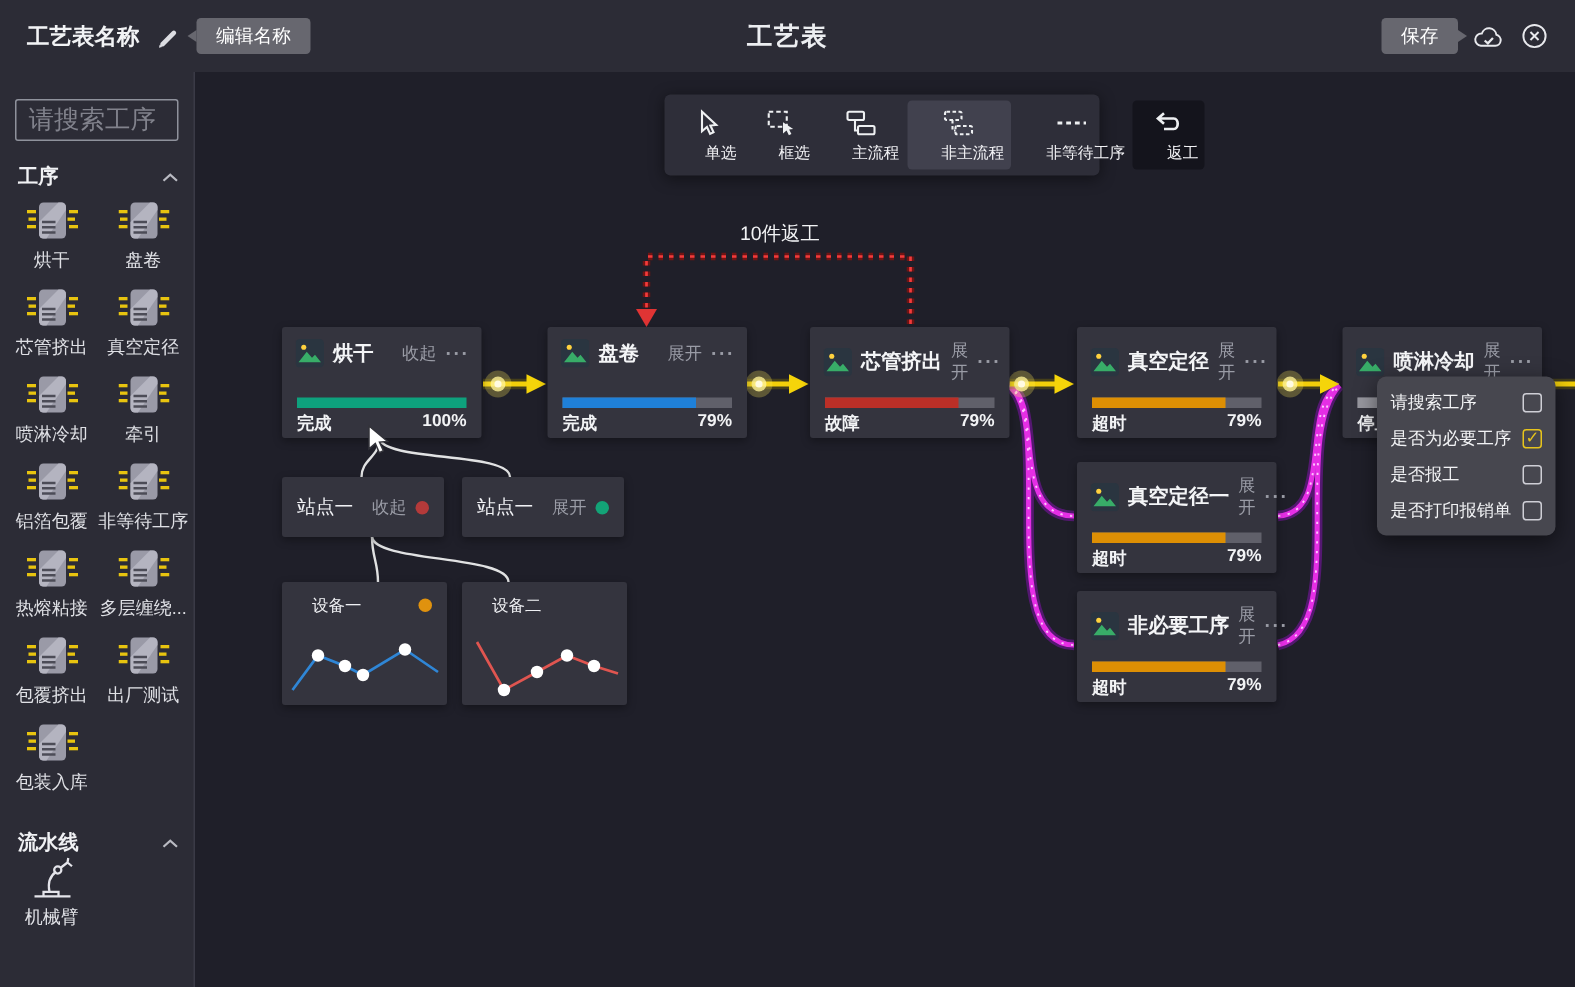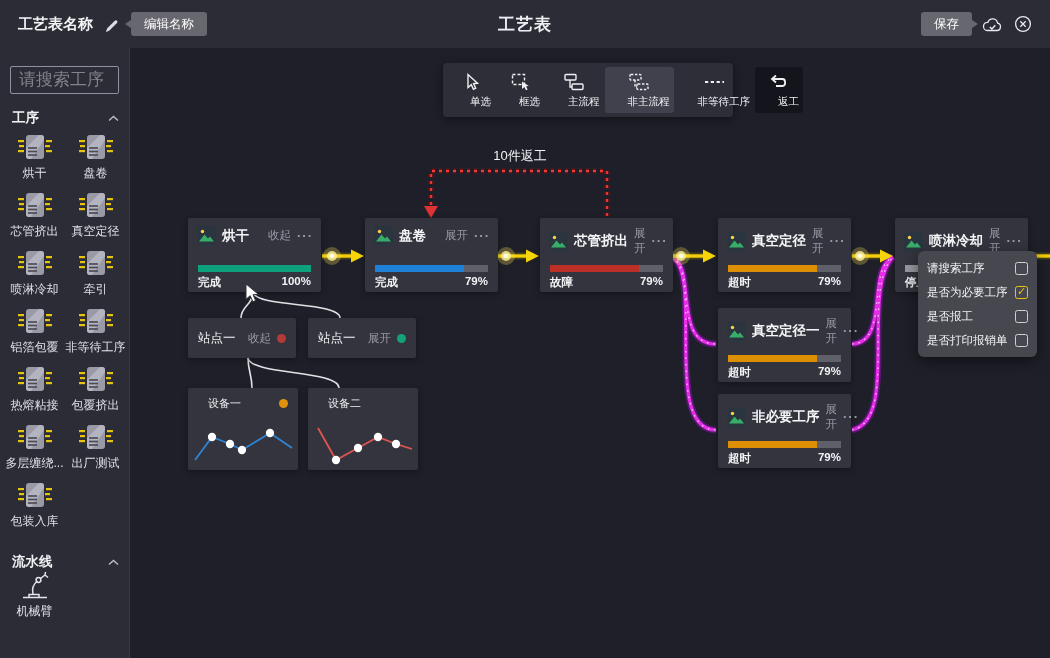--- a/index.html
+++ b/index.html
@@ -429,45 +429,45 @@
             <rect x="8" y="1" width="18" height="24" rx="3" fill="#9a9aa7"></rect>
             <path d="M11,25 h-  0 Z" fill="none"></path>
             <path d="M8,14 L21,1 h2 a3,3 0 0 1 3,3 v2 L13,25 h-2 a3,3 0 0 1 -3,-3 Z" fill="#b4b4c0"></path>
             <g stroke="#4c4c57" stroke-width="1.7">
               <line x1="10" y1="14" x2="19" y2="14"></line>
               <line x1="10" y1="17.5" x2="19" y2="17.5"></line>
               <line x1="10" y1="21" x2="19" y2="21"></line>
             </g>
           </svg>
         </span>
+        <span class="side-label">多层缠绕...</span>
+      </div>
+
+      <div class="side-item">
+        <span class="machine-icon">
+          <svg width="34" height="27" viewBox="0 0 34 27">
+            <g fill="#e8c40f">
+              <rect x="0" y="6" width="6" height="2.2"></rect>
+              <rect x="1" y="11" width="5" height="2.2"></rect>
+              <rect x="0" y="16" width="6" height="2.2"></rect>
+              <rect x="28" y="6" width="6" height="2.2"></rect>
+              <rect x="27" y="11" width="5" height="2.2"></rect>
+              <rect x="28" y="16" width="6" height="2.2"></rect>
+            </g>
+            <rect x="8" y="1" width="18" height="24" rx="3" fill="#9a9aa7"></rect>
+            <path d="M11,25 h-  0 Z" fill="none"></path>
+            <path d="M8,14 L21,1 h2 a3,3 0 0 1 3,3 v2 L13,25 h-2 a3,3 0 0 1 -3,-3 Z" fill="#b4b4c0"></path>
+            <g stroke="#4c4c57" stroke-width="1.7">
+              <line x1="10" y1="14" x2="19" y2="14"></line>
+              <line x1="10" y1="17.5" x2="19" y2="17.5"></line>
+              <line x1="10" y1="21" x2="19" y2="21"></line>
+            </g>
+          </svg>
+        </span>
         <span class="side-label">包覆挤出</span>
-      </div>
-
-      <div class="side-item">
-        <span class="machine-icon">
-          <svg width="34" height="27" viewBox="0 0 34 27">
-            <g fill="#e8c40f">
-              <rect x="0" y="6" width="6" height="2.2"></rect>
-              <rect x="1" y="11" width="5" height="2.2"></rect>
-              <rect x="0" y="16" width="6" height="2.2"></rect>
-              <rect x="28" y="6" width="6" height="2.2"></rect>
-              <rect x="27" y="11" width="5" height="2.2"></rect>
-              <rect x="28" y="16" width="6" height="2.2"></rect>
-            </g>
-            <rect x="8" y="1" width="18" height="24" rx="3" fill="#9a9aa7"></rect>
-            <path d="M11,25 h-  0 Z" fill="none"></path>
-            <path d="M8,14 L21,1 h2 a3,3 0 0 1 3,3 v2 L13,25 h-2 a3,3 0 0 1 -3,-3 Z" fill="#b4b4c0"></path>
-            <g stroke="#4c4c57" stroke-width="1.7">
-              <line x1="10" y1="14" x2="19" y2="14"></line>
-              <line x1="10" y1="17.5" x2="19" y2="17.5"></line>
-              <line x1="10" y1="21" x2="19" y2="21"></line>
-            </g>
-          </svg>
-        </span>
-        <span class="side-label">多层缠绕...</span>
       </div>
 
       <div class="side-item">
         <span class="machine-icon">
           <svg width="34" height="27" viewBox="0 0 34 27">
             <g fill="#e8c40f">
               <rect x="0" y="6" width="6" height="2.2"></rect>
               <rect x="1" y="11" width="5" height="2.2"></rect>
               <rect x="0" y="16" width="6" height="2.2"></rect>
               <rect x="28" y="6" width="6" height="2.2"></rect>

